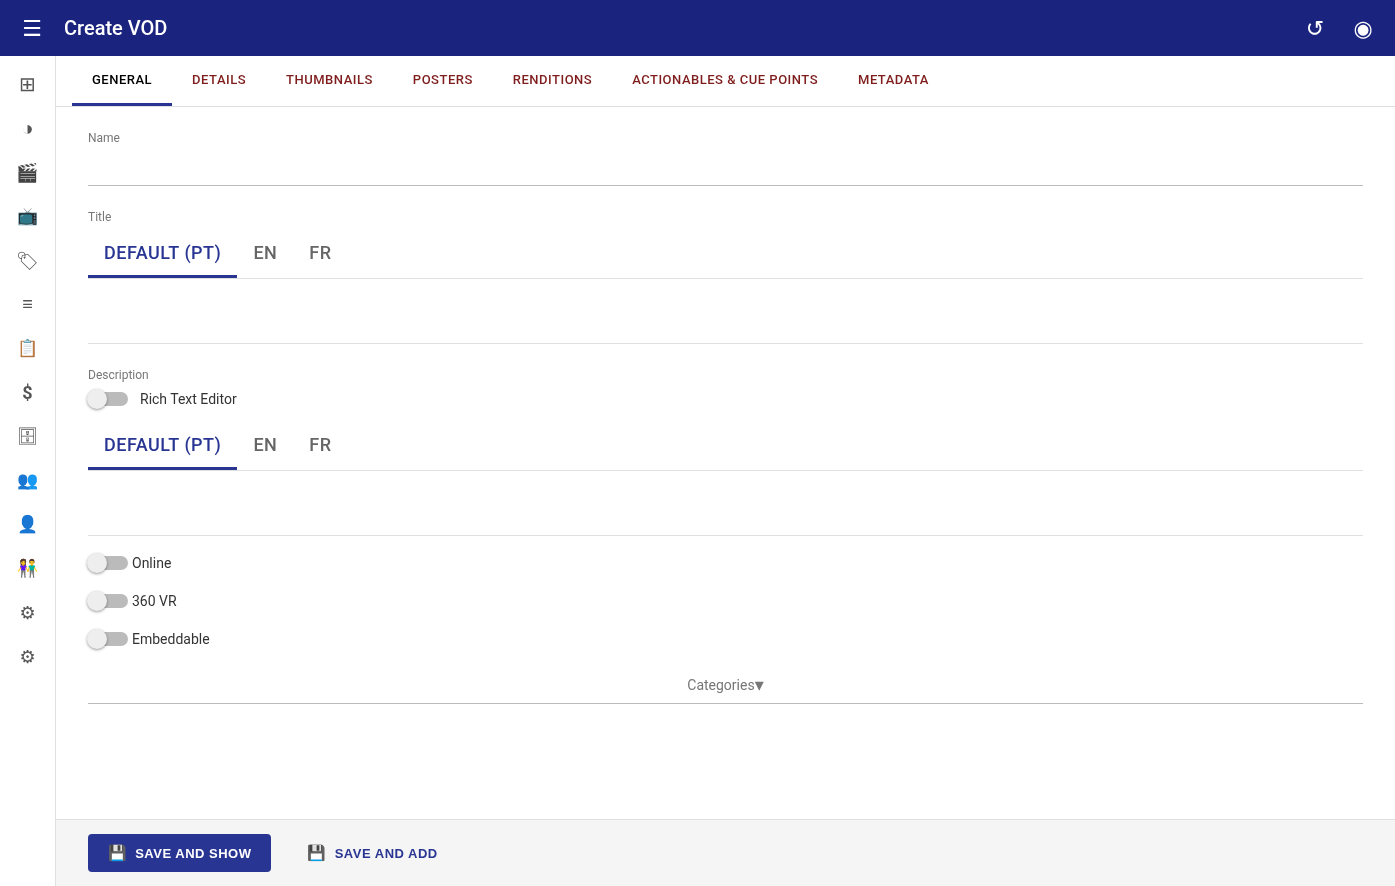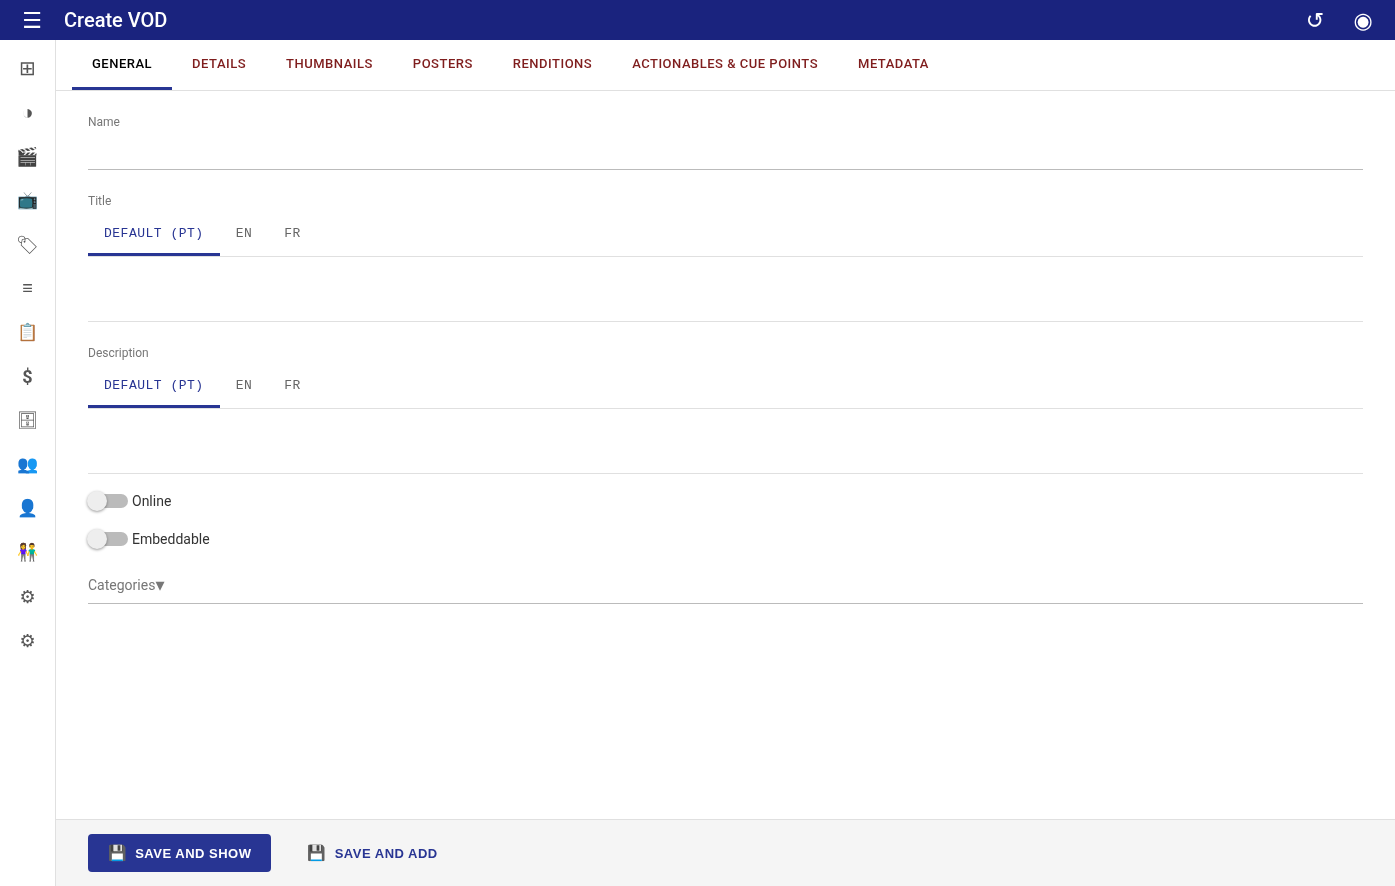--- a/index.html
+++ b/index.html
@@ -2,21 +2,21 @@
 <html><head>
   <meta charset="utf-8">
   <style>
     * { box-sizing: border-box; margin: 0; padding: 0; }
     body { font-family: Roboto, Arial, sans-serif; background: #f5f5f5; display: flex; flex-direction: column; height: 886px; overflow: hidden; }
 
     
     .topbar {
       background: #1a237e;
       color: #fff;
-      height: 40px;
+      height: 56px;
       display: flex;
       align-items: center;
       padding: 0 16px;
       gap: 16px;
       flex-shrink: 0;
     }
     .topbar-title {
       font-size: 20px;
       font-weight: 500;
       flex: 1;
@@ -126,28 +126,27 @@
     }
 
     
     .lang-tabs {
       display: flex;
       border-bottom: 1px solid #e0e0e0;
       margin-bottom: 8px;
     }
     .lang-tab {
       padding: 12px 16px;
-      font-size: 13px;
+      font-size: 18px;
       font-weight: 500;
       color: #666;
       cursor: pointer;
       border-bottom: 3px solid transparent;
       letter-spacing: 0.5px;
       text-transform: uppercase;
-      font-family: Liberation Mono, monospace;
     }
     .lang-tab.active {
       color: #283593;
       border-bottom: 3px solid #283593;
     }
 
     
     .toggle-row {
       display: flex;
       align-items: center;
@@ -193,21 +192,21 @@
       display: flex;
       align-items: center;
       gap: 12px;
       margin-bottom: 12px;
     }
 
     
     .categories-row {
       display: flex;
       align-items: center;
-      justify-content: flex-start;
+      justify-content: center;
       border-bottom: 1px solid #bbb;
       padding: 8px 0;
       margin-bottom: 24px;
       cursor: pointer;
     }
     .categories-label {
       font-size: 14px;
       color: #777;
     }
     .dropdown-arrow {
@@ -345,39 +344,57 @@
           <div class="lang-tab active">DEFAULT (PT)</div>
           <div class="lang-tab">EN</div>
           <div class="lang-tab">FR</div>
         </div>
         <div style="height: 40px;"></div>
         <hr class="section-divider">
       </div>
 
       <div class="description-section">
         <div class="field-label">Description</div>
+        <div class="description-toggle-row">
+          <label class="toggle">
+            <input type="checkbox" style="">
+            <div class="toggle-track">
+              <div class="toggle-thumb"></div>
+            </div>
+          </label>
+          <span class="toggle-label">Rich Text Editor</span>
+        </div>
         <div class="lang-tabs">
           <div class="lang-tab active">DEFAULT (PT)</div>
           <div class="lang-tab">EN</div>
           <div class="lang-tab">FR</div>
         </div>
         <div style="height: 40px;"></div>
         <hr class="section-divider">
       </div>
 
       <div class="toggle-row">
         <label class="toggle">
           <input type="checkbox" style="">
           <div class="toggle-track">
             <div class="toggle-thumb"></div>
           </div>
         </label>
         <span class="toggle-label">Online</span>
       </div>
 
+      <div class="toggle-row">
+        <label class="toggle">
+          <input type="checkbox" style="">
+          <div class="toggle-track">
+            <div class="toggle-thumb"></div>
+          </div>
+        </label>
+        <span class="toggle-label">360 VR</span>
+      </div>
 
       <div class="toggle-row">
         <label class="toggle">
           <input type="checkbox" style="">
           <div class="toggle-track">
             <div class="toggle-thumb"></div>
           </div>
         </label>
         <span class="toggle-label">Embeddable</span>
       </div>

